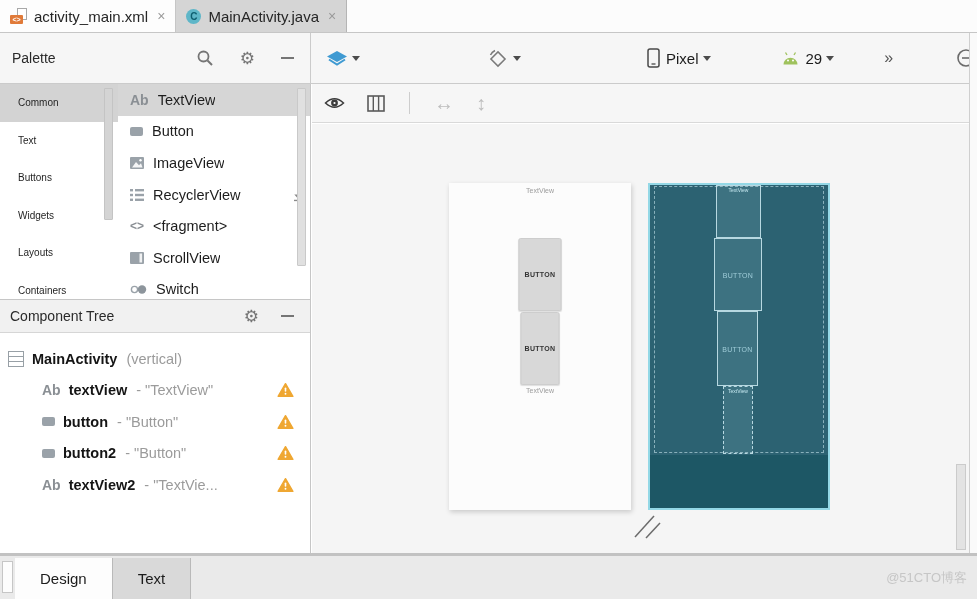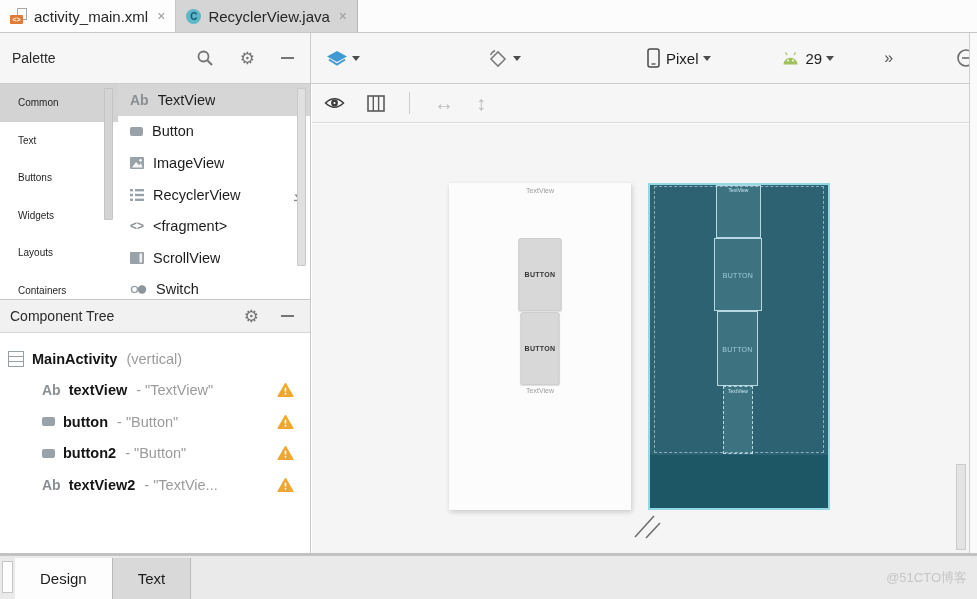--- a/index.html
+++ b/index.html
@@ -106,21 +106,21 @@
     <div class="etab active">
       <span class="xml-ic">
           <span class="page"></span>
           <span class="tag">&lt;&gt;</span>
         </span>
       <span>activity_main.xml</span>
       <span class="close">×</span>
     </div>
     <div class="etab inactive">
       <span class="cls-ic">C</span>
-      <span>RecyclerView.java</span>
+      <span>MainActivity.java</span>
       <span class="close">×</span>
     </div>
   </div>
 
   <div class="toolbar">
     <div class="palette-header">
       <span class="title">Palette</span>
       <span class="ph-icons">
         <span>
           <svg width="18" height="18">

